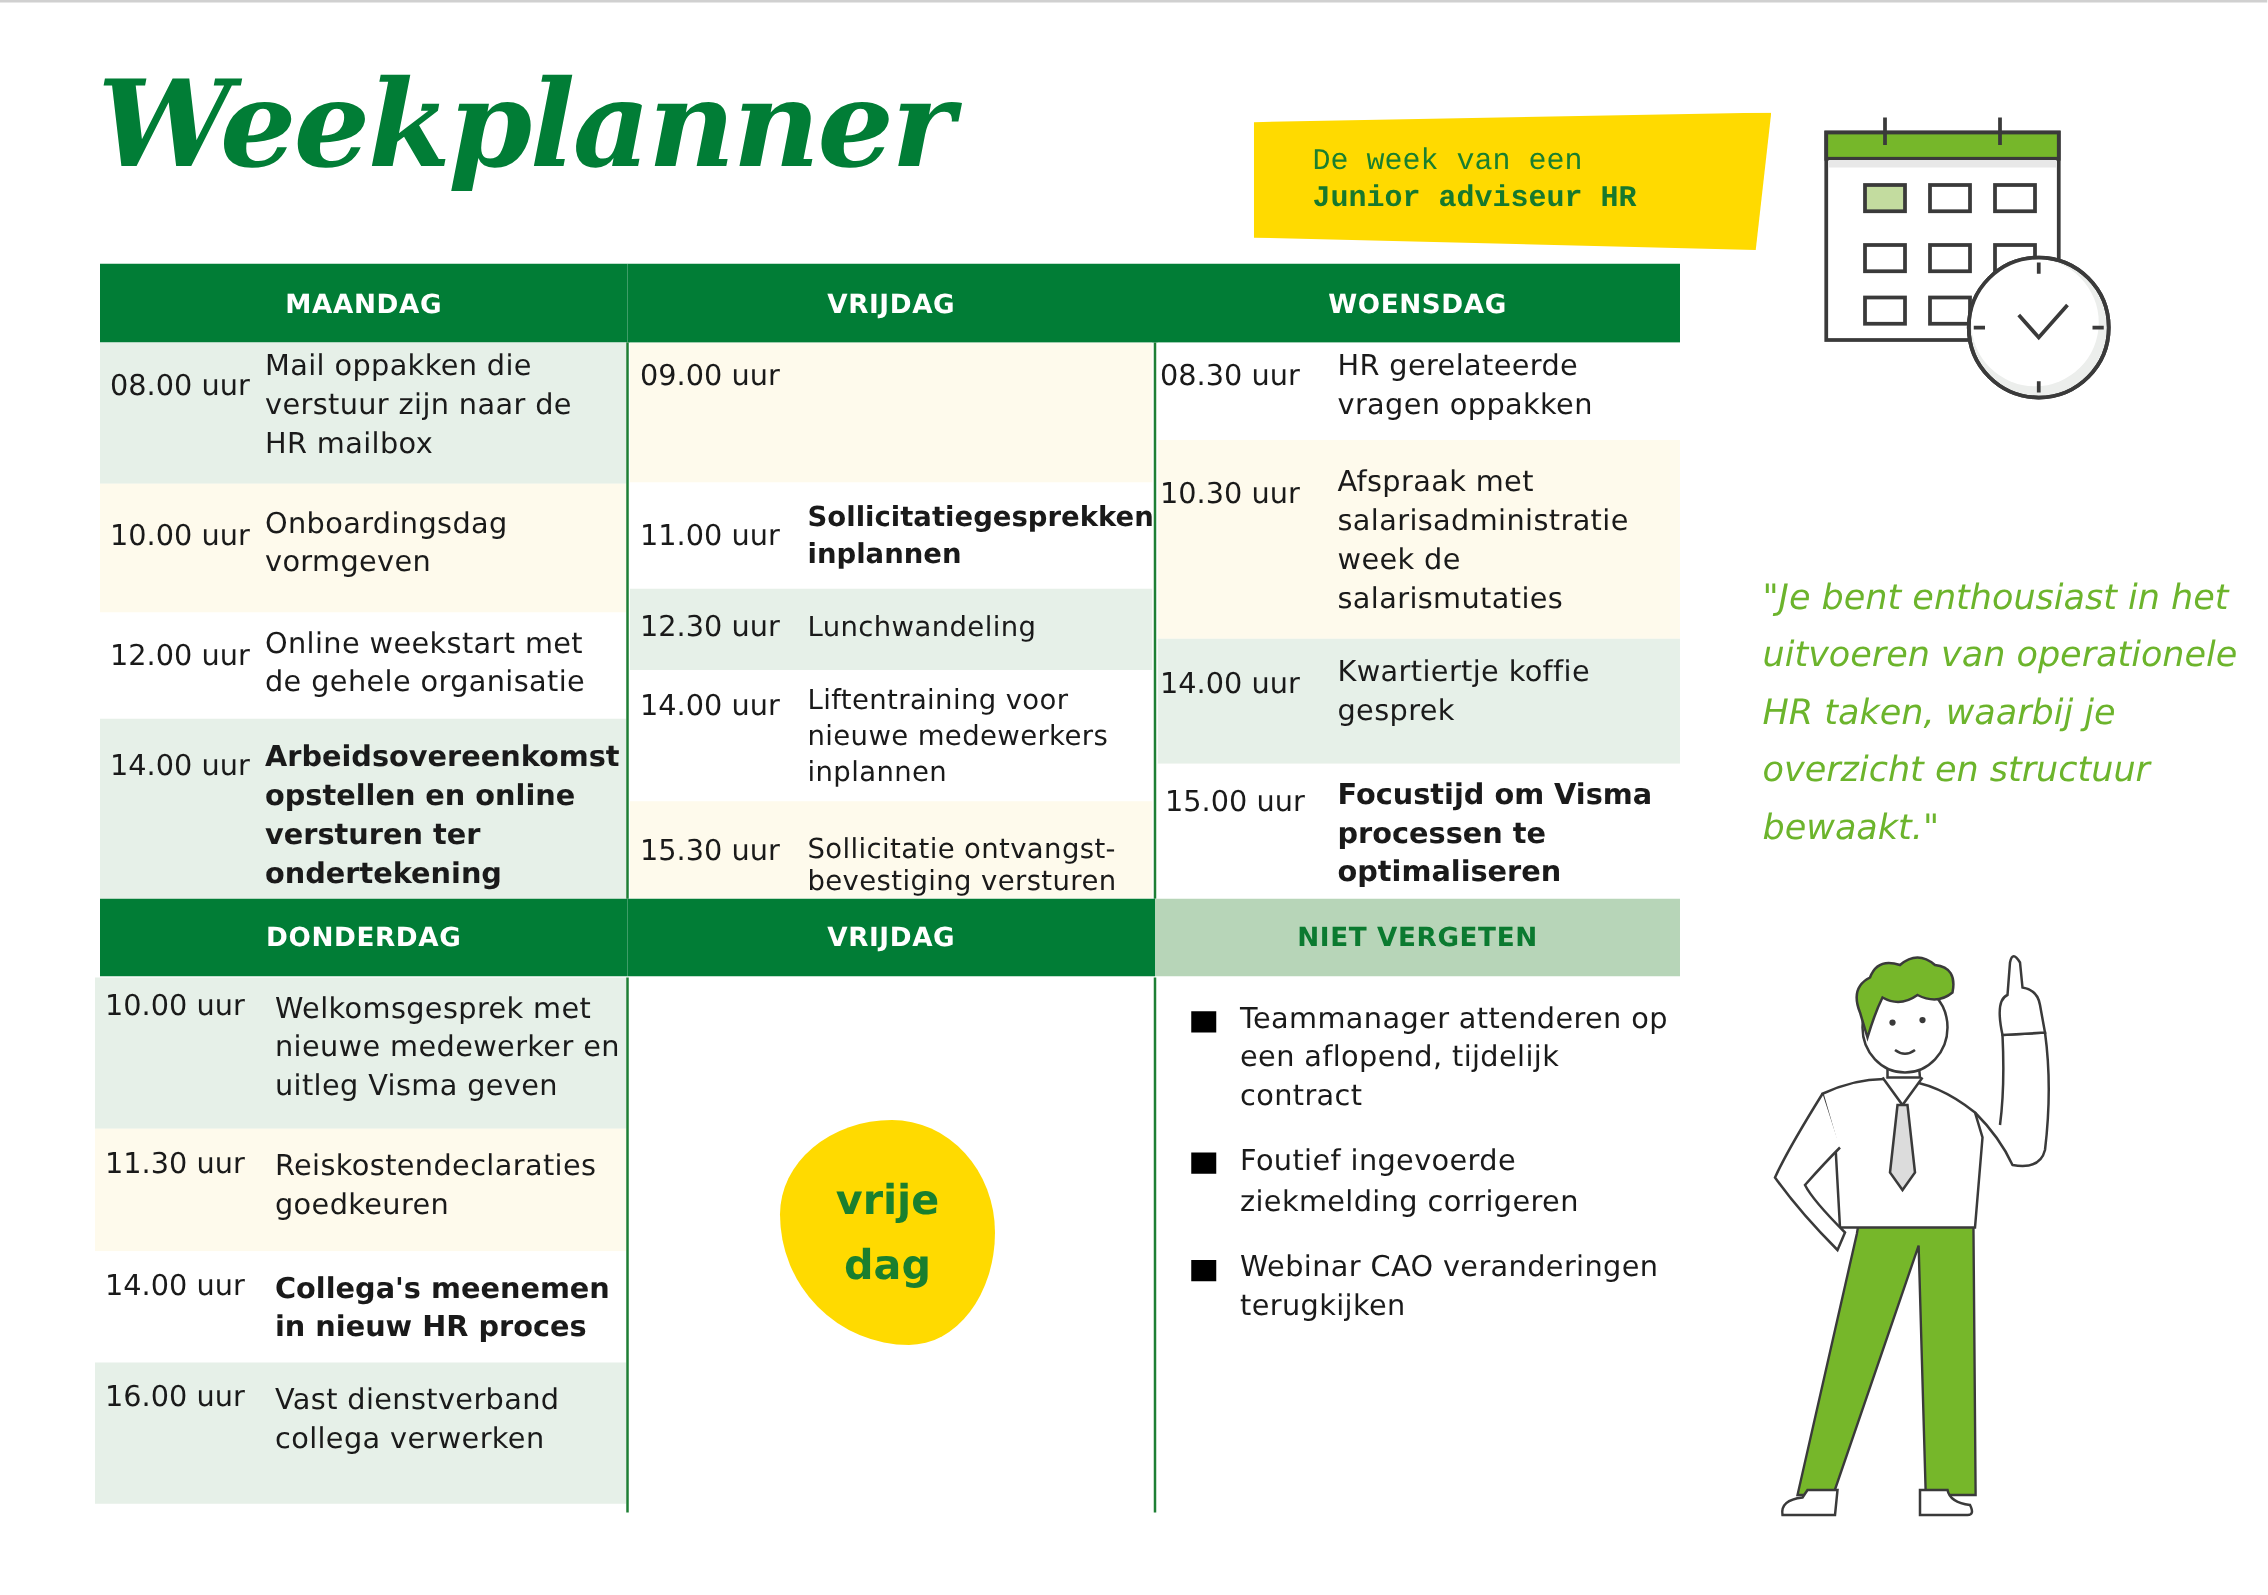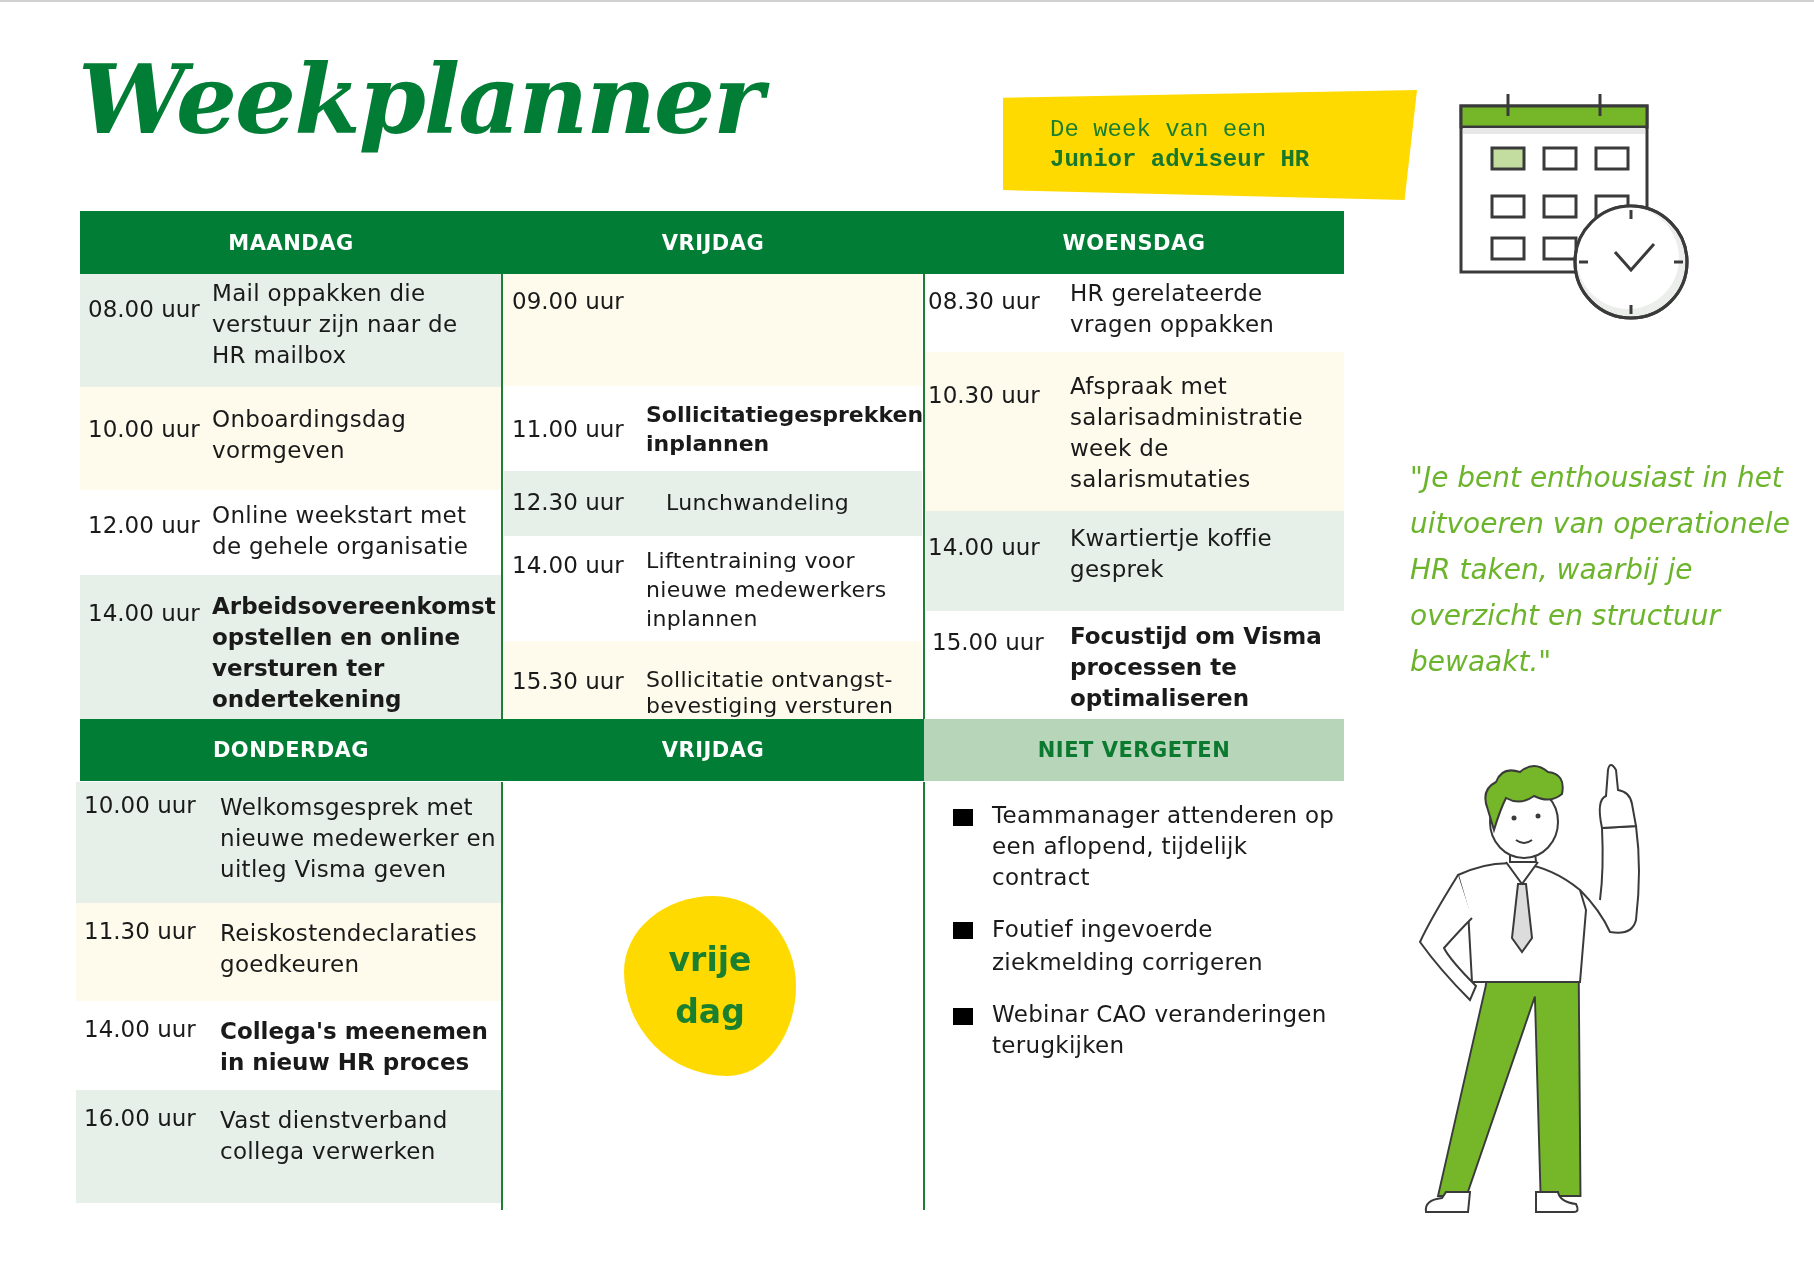--- a/index.html
+++ b/index.html
@@ -160,21 +160,21 @@
   <div class="col" style="left:424px; top:63px; width:418px; height:445px; overflow:hidden;">
     <div class="row bg-c" style="top:0; height:112px;">
       <div class="time" style="left:8px; top:14px;">09.00 uur</div>
     </div>
     <div class="row bg-w" style="top:112px; height:85px;">
       <div class="time" style="left:8px; top:30px;">11.00 uur</div>
       <div class="task b" style="left:142px; top:14px; width:276px; font-size:22px; line-height:29px;">Sollicitatiegesprekken inplannen</div>
     </div>
     <div class="row bg-g" style="top:197px; height:65px;">
       <div class="time" style="left:8px; top:18px;">12.30 uur</div>
-      <div class="task" style="left:142px; top:16px; width:270px; font-size:22px;margin-left:20px;">Lunchwandeling</div>
+      <div class="task" style="left:142px; top:16px; width:270px; font-size:22px;">Lunchwandeling</div>
     </div>
     <div class="row bg-w" style="top:262px; height:105px;">
       <div class="time" style="left:8px; top:16px;">14.00 uur</div>
       <div class="task" style="left:142px; top:10px; width:270px; line-height:29px; font-size:22px;">Liftentraining voor nieuwe medewerkers inplannen</div>
     </div>
     <div class="row bg-c" style="top:367px; height:78px;">
       <div class="time" style="left:8px; top:27px;">15.30 uur</div>
       <div class="task" style="left:142px; top:26px; width:276px; line-height:26px; font-size:22px;">Sollicitatie ontvangst- bevestiging versturen</div>
     </div>
   </div>

